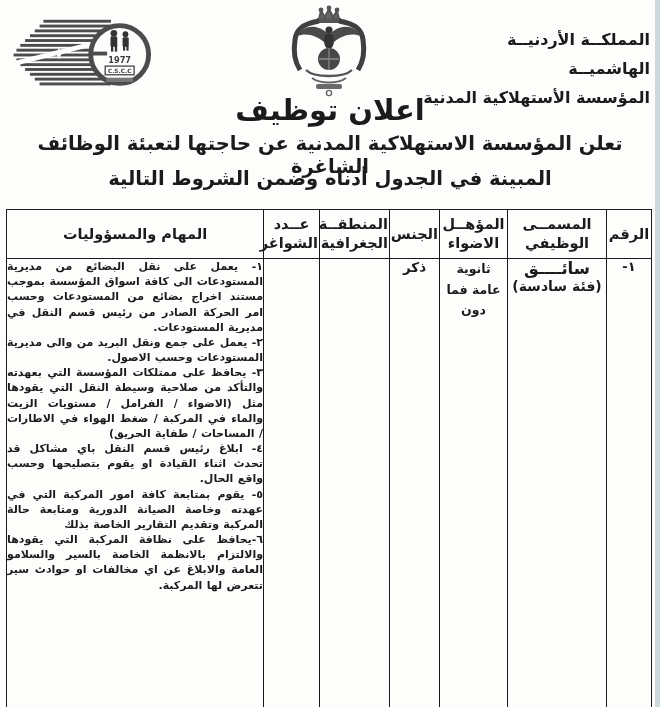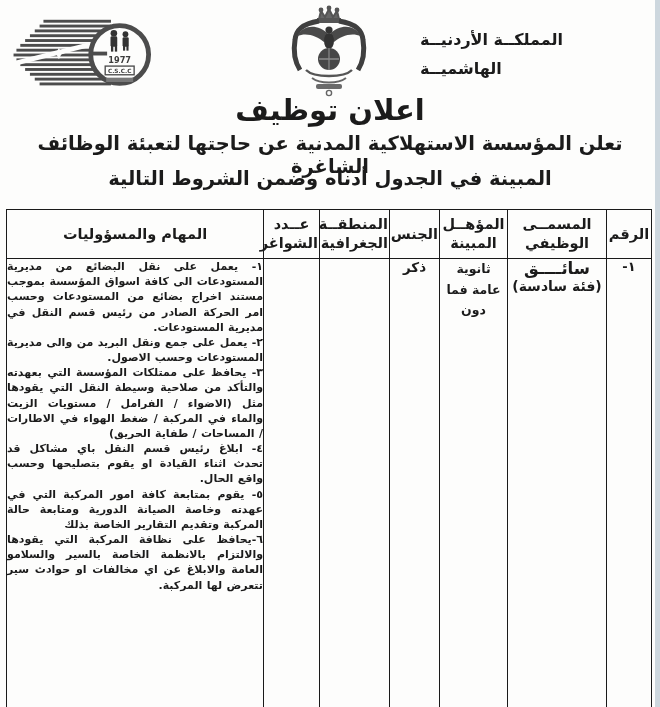--- a/index.html
+++ b/index.html
@@ -8,21 +8,21 @@
     background:#fdfdfc; font-family:"DejaVu Sans",sans-serif;
     color:#1b1b1b; font-weight:bold;
   }
   .edge-strip{position:absolute; right:0; top:0; width:5px; height:100%; background:#cdd7de;}
 
   
   .cscc-logo{position:absolute; left:8px; top:14px; width:150px; height:82px;}
   .coat-of-arms{position:absolute; left:272px; top:4px; width:115px; height:94px;}
   .org-title{
     position:absolute; top:26px; right:10px; width:230px;
-    direction:rtl; text-align:left; font-size:16px; line-height:1.8;
+    direction:rtl; text-align:right; font-size:16px; line-height:1.8;
   }
 
   .doc-title{
     position:absolute; top:93px; left:0; width:100%;
     direction:rtl; text-align:center; font-size:29px; letter-spacing:.5px;
   }
   .doc-sub{position:absolute; left:0; width:100%; direction:rtl; text-align:center; font-size:19.5px;}
   .doc-sub1{top:132px;}
   .doc-sub2{top:167px;}
 
@@ -117,20 +117,21 @@
     <line x1="47" y1="55" x2="67" y2="55" stroke="#8a8a8a" stroke-width="1.6"></line>
     <line x1="57" y1="44" x2="57" y2="66" stroke="#8a8a8a" stroke-width="1.2"></line>
     <path d="M34,66 C42,74 72,74 80,66" stroke="#555555" stroke-width="2.4" fill="none"></path>
     <path d="M40,74 C48,80 66,80 74,74" stroke="#666666" stroke-width="2" fill="none"></path>
     <rect x="44" y="80" width="26" height="5" rx="2" fill="#6a6a6a"></rect>
     <circle cx="57" cy="89" r="2.6" fill="none" stroke="#666" stroke-width="1.4"></circle>
   </svg>
 
   <div class="org-title">
     <div>المملكــة الأردنيــة الهاشميــة</div>
+    <div>المؤسسة الأستهلاكية المدنية</div>
   </div>
 
   <div class="doc-title">اعلان توظيف</div>
   <div class="doc-sub doc-sub1">تعلن المؤسسة الاستهلاكية المدنية عن حاجتها لتعبئة الوظائف الشاغرة</div>
   <div class="doc-sub doc-sub2">المبينة في الجدول أدناه وضمن الشروط التالية</div>
 
   <table class="vac">
     <colgroup>
       <col class="col-num">
         <col class="col-job">
@@ -144,21 +145,21 @@
       <tr>
         <th>
             <div>الرقم</div>
           </th>
         <th>
           <div>المسمــى</div>
           <div>الوظيفي</div>
         </th>
         <th>
           <div>المؤهــل</div>
-          <div>المبينة</div>
+          <div>الاضواء</div>
         </th>
         <th>
             <div>الجنس</div>
           </th>
         <th>
           <div>المنطقــة</div>
           <div>الجغرافية</div>
         </th>
         <th>
           <div>عــدد</div>

